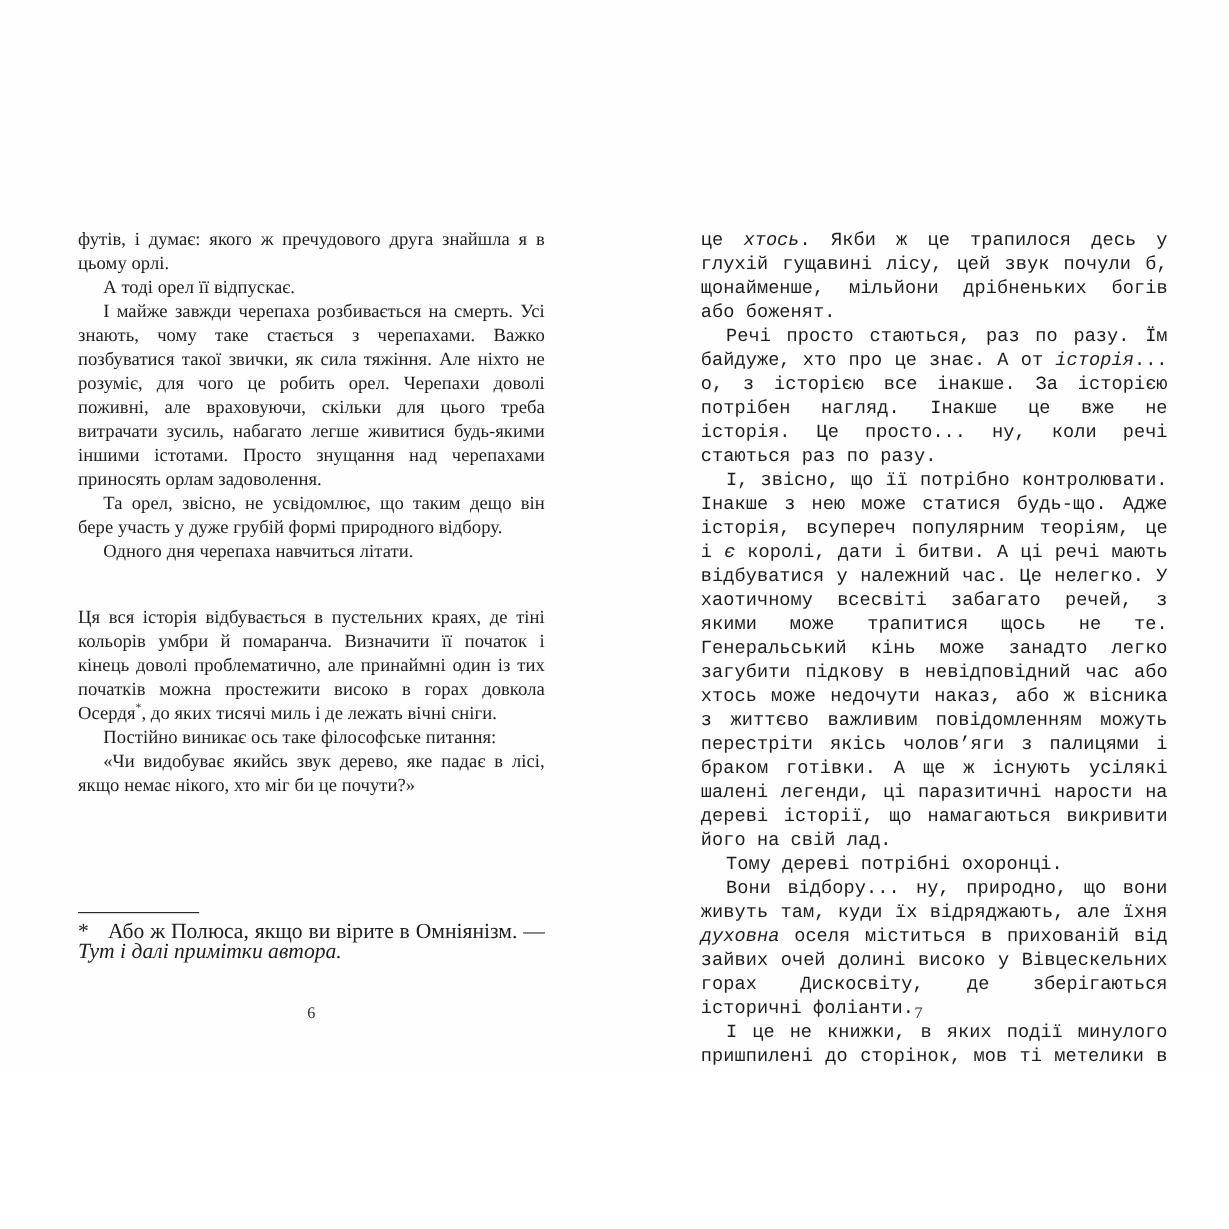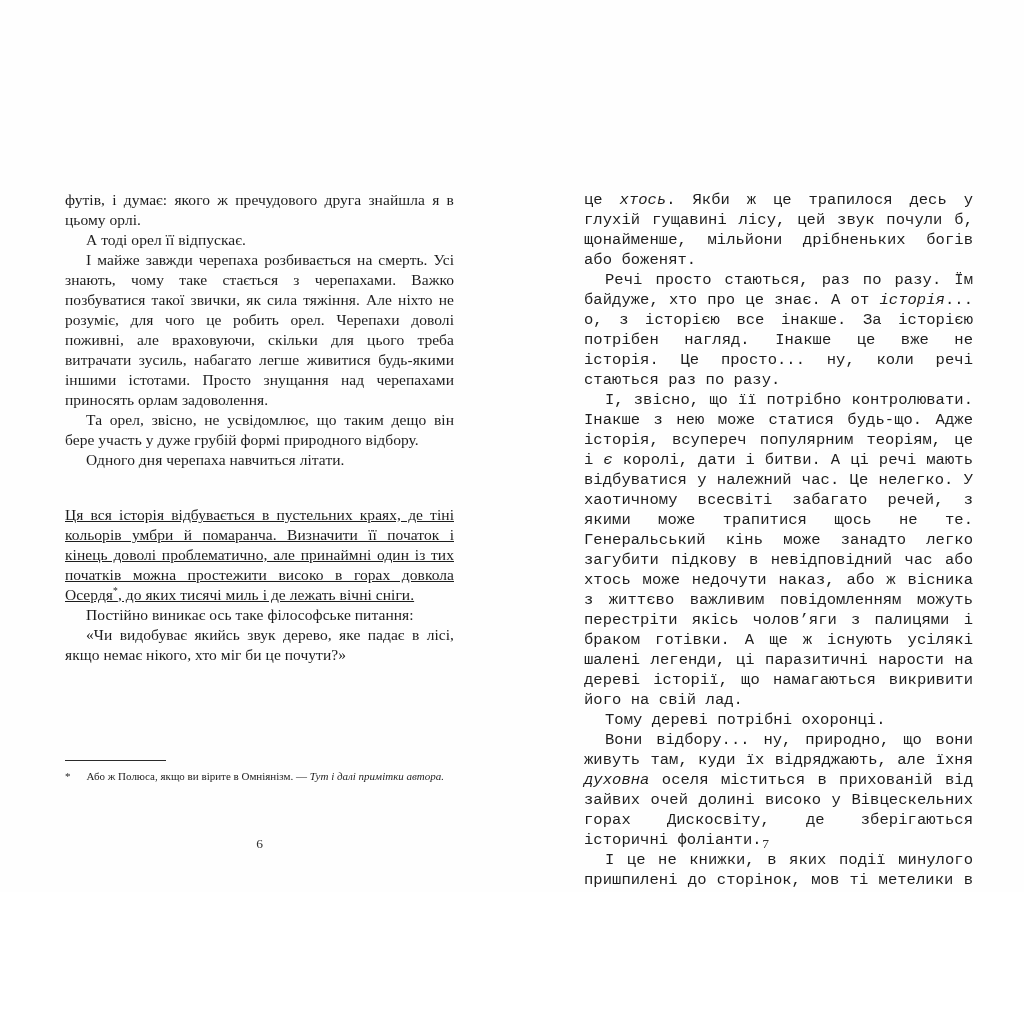--- a/index.html
+++ b/index.html
@@ -23,38 +23,38 @@
   .page-body.left  { left: 65px; }
   .page-body.right { left: 584px; font-family: Liberation Mono, monospace; }
   .page-body p {
     margin: 0;
     font-size: 15.5px;
     line-height: 20px;
     text-align: justify;
     letter-spacing: 0.05px;
   }
   .page-body p.indent { text-indent: 21px; }
-  .page-body p.section-break { margin-top: 35px; text-decoration: underline; }
+  .page-body p.section-break { margin-top: 35px; }
   .page-body sup {
     font-size: 0.62em;
     line-height: 0;
     vertical-align: super;
   }
   .footnote {
     position: absolute;
     left: 65px; top: 760px;
     width: 389px;
   }
   .footnote-separator {
     width: 101px; height: 0;
     border-top: 1.2px solid #2a2a2a;
     margin-bottom: 7px;
   }
   .footnote-text {
-    font-size: 11px;
+    font-size: 18px;
     line-height: 16px;
     text-align: justify;
   }
   .fn-marker {
     display: inline-block;
     margin-right: 16px;
   }
   .page-number {
     position: absolute;
     top: 836px;

